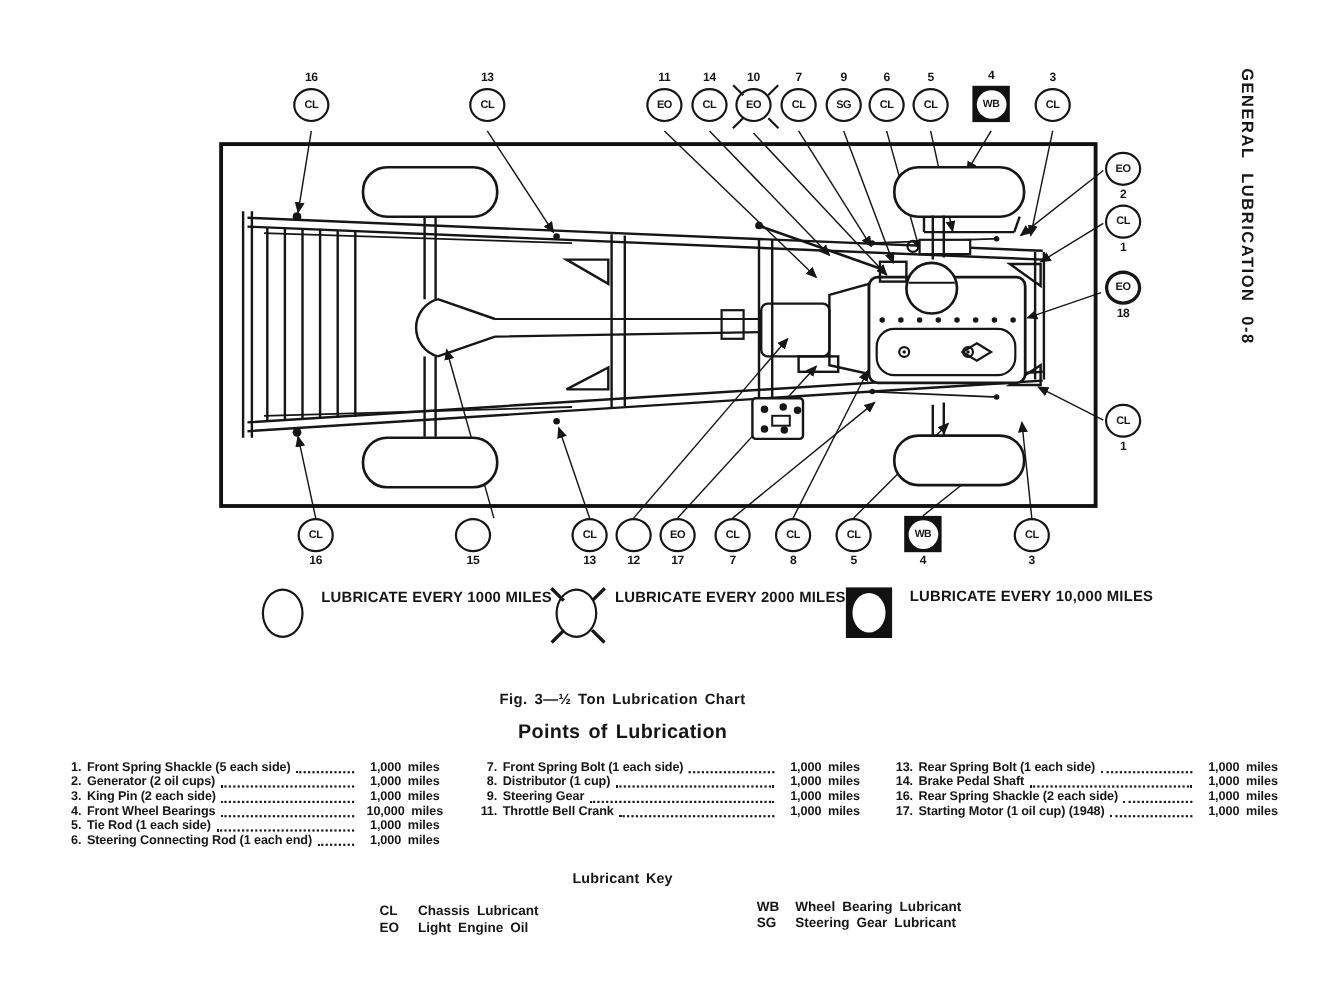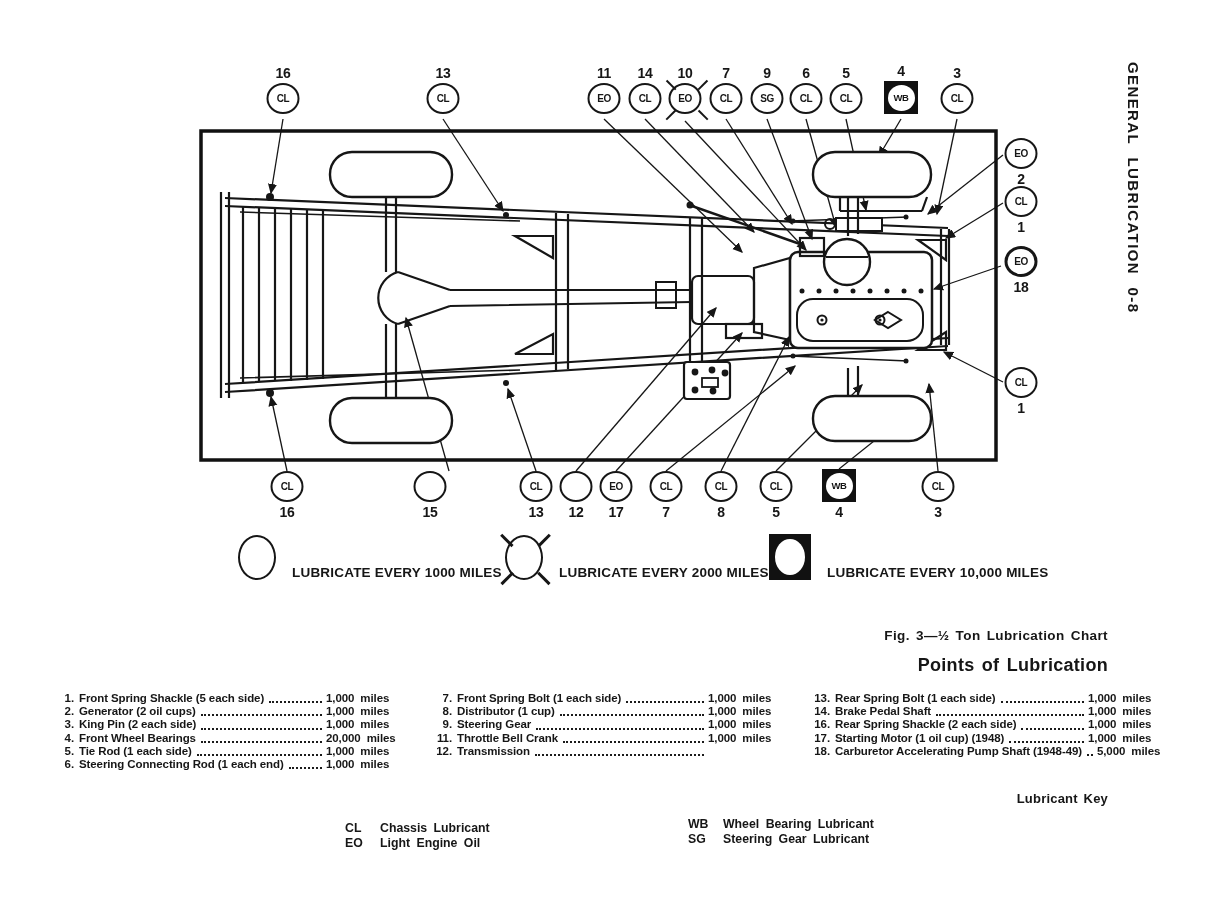--- a/index.html
+++ b/index.html
@@ -2,60 +2,60 @@
 <html><head>
 <meta charset="utf-8">
 <style>
   html,body{margin:0;padding:0;background:#fff}
   body{width:1217px;height:900px;position:relative;overflow:hidden;
        font-family:"Liberation Sans",sans-serif;color:#161616;font-weight:700}
   
   .co{position:absolute;display:flex;flex-direction:column;align-items:center;gap:3px;
       transform:translateX(-50%);z-index:5}
   .co.rev{flex-direction:column-reverse}
-  .co-num{font-size:14px;line-height:1;letter-spacing:-.3px}
+  .co-num{font-size:11px;line-height:1;letter-spacing:-.3px}
   .co-sym{position:relative;box-sizing:border-box;width:33px;height:31px;border:2.3px solid #161616;
       border-radius:50%;background:#fff;display:flex;align-items:center;justify-content:center}
   .co-lbl{font-size:10px;font-style:normal;letter-spacing:-.4px}
   .co-sym.b3{border-width:3.4px}
   .co-sym.sq{border:none;border-radius:0;background:#111;width:34px;height:33px}
   .co-sym.sq .co-lbl{background:#fff;border-radius:50%;width:27px;height:26px;
       display:flex;align-items:center;justify-content:center;font-size:9.5px}
   .tk{position:absolute;width:13px;height:2.4px;background:#161616}
   .tk1{left:-6px;top:-1px;transform:rotate(45deg)}
   .tk2{left:26px;top:-1px;transform:rotate(-45deg)}
   .tk3{left:-6px;top:29px;transform:rotate(-45deg)}
   .tk4{left:26px;top:29px;transform:rotate(45deg)}
   
-  .lg{position:absolute;display:flex;align-items:flex-end;gap:16px;z-index:5}
+  .lg{position:absolute;display:flex;align-items:flex-start;gap:16px;z-index:5}
   .lg-sym{position:relative;box-sizing:border-box;width:38px;height:45px;border:2.6px solid #161616;
       border-radius:50%;background:#fff;flex:none}
   .lg-sym .tk{width:16px;height:2.6px}
   .lg-sym .tk1{left:-8px;top:2px}
   .lg-sym .tk2{left:29px;top:2px}
   .lg-sym .tk3{left:-8px;top:40px}
   .lg-sym .tk4{left:29px;top:40px}
   .lg-sym.sq{border:none;border-radius:0;background:#111;width:42px;height:46px;
       display:flex;align-items:center;justify-content:center}
   .lg-sym.sq::before{content:"";display:block;width:30px;height:36px;background:#fff;border-radius:50%}
   .lg-txt{font-size:13.5px;letter-spacing:.2px;white-space:nowrap}
   
-  .ctr{position:absolute;left:0;width:1108px;text-align:right;white-space:nowrap}
+  .ctr{position:absolute;left:12px;width:1108px;text-align:center;white-space:nowrap}
   .fig-cap{top:628px;font-size:13.5px;letter-spacing:.4px;word-spacing:2px}
   .pts-title{top:655px;font-size:18px;letter-spacing:.3px;word-spacing:2px}
   .key-title{top:791px;font-size:13px;letter-spacing:.2px;word-spacing:2px}
   
   .plist{position:absolute;top:692px;font-size:11.5px;line-height:13.2px;letter-spacing:-.1px}
   .prow{display:flex;align-items:baseline;white-space:nowrap}
   .pnum{flex:none;text-align:right;margin-right:5px}
   .plist .pnum{width:16px}
   .plist.wide .pnum{width:24px}
   .pname{flex:none}
   .pdots{flex:1 1 auto;min-width:6px;margin:0 4px 2px 5px;border-bottom:2px dotted #1b1b1b;align-self:flex-end}
-  .pmiles{flex:none;width:84px;text-align:left;word-spacing:3px}
+  .pmiles{flex:none;width:84px;text-align:center;word-spacing:3px}
   
   .keygrp{position:absolute;font-size:12.3px;line-height:15px}
   .krow{display:flex;white-space:nowrap}
   .kabbr{width:35px;flex:none}
   .kname{word-spacing:3px}
   
   .side{position:absolute;left:1142px;top:62px;transform:rotate(90deg);transform-origin:0 0;
       font-size:15px;letter-spacing:1.4px;word-spacing:7px;white-space:nowrap}
   
   #diagram{position:absolute;left:0;top:0;z-index:1}
@@ -387,21 +387,21 @@
   <div class="prow">
       <span class="pnum">3.</span>
       <span class="pname">King Pin (2 each side)</span>
       <span class="pdots"></span>
       <span class="pmiles">1,000 miles</span>
     </div>
   <div class="prow">
       <span class="pnum">4.</span>
       <span class="pname">Front Wheel Bearings</span>
       <span class="pdots"></span>
-      <span class="pmiles">20,000 miles</span>
+      <span class="pmiles">10,000 miles</span>
     </div>
   <div class="prow">
       <span class="pnum">5.</span>
       <span class="pname">Tie Rod (1 each side)</span>
       <span class="pdots"></span>
       <span class="pmiles">1,000 miles</span>
     </div>
   <div class="prow">
       <span class="pnum">6.</span>
       <span class="pname">Steering Connecting Rod (1 each end)</span>
@@ -427,26 +427,20 @@
       <span class="pname">Steering Gear</span>
       <span class="pdots"></span>
       <span class="pmiles">1,000 miles</span>
     </div>
   <div class="prow">
       <span class="pnum">11.</span>
       <span class="pname">Throttle Bell Crank</span>
       <span class="pdots"></span>
       <span class="pmiles">1,000 miles</span>
     </div>
-  <div class="prow">
-      <span class="pnum">12.</span>
-      <span class="pname">Transmission</span>
-      <span class="pdots"></span>
-      <span class="pmiles"></span>
-    </div>
 </div>
 <div class="plist wide" style="left:806px;width:366px">
   <div class="prow">
       <span class="pnum">13.</span>
       <span class="pname">Rear Spring Bolt (1 each side)</span>
       <span class="pdots"></span>
       <span class="pmiles">1,000 miles</span>
     </div>
   <div class="prow">
       <span class="pnum">14.</span>
@@ -458,26 +452,20 @@
       <span class="pnum">16.</span>
       <span class="pname">Rear Spring Shackle (2 each side)</span>
       <span class="pdots"></span>
       <span class="pmiles">1,000 miles</span>
     </div>
   <div class="prow">
       <span class="pnum">17.</span>
       <span class="pname">Starting Motor (1 oil cup) (1948)</span>
       <span class="pdots"></span>
       <span class="pmiles">1,000 miles</span>
-    </div>
-  <div class="prow">
-      <span class="pnum">18.</span>
-      <span class="pname">Carburetor Accelerating Pump Shaft (1948-49)</span>
-      <span class="pdots"></span>
-      <span class="pmiles">5,000 miles</span>
     </div>
 </div>
 
 <div class="ctr key-title">Lubricant Key</div>
 <div class="keygrp" style="left:345px;top:821px">
   <div class="krow">
       <span class="kabbr">CL</span>
       <span class="kname">Chassis Lubricant</span>
     </div>
   <div class="krow">

